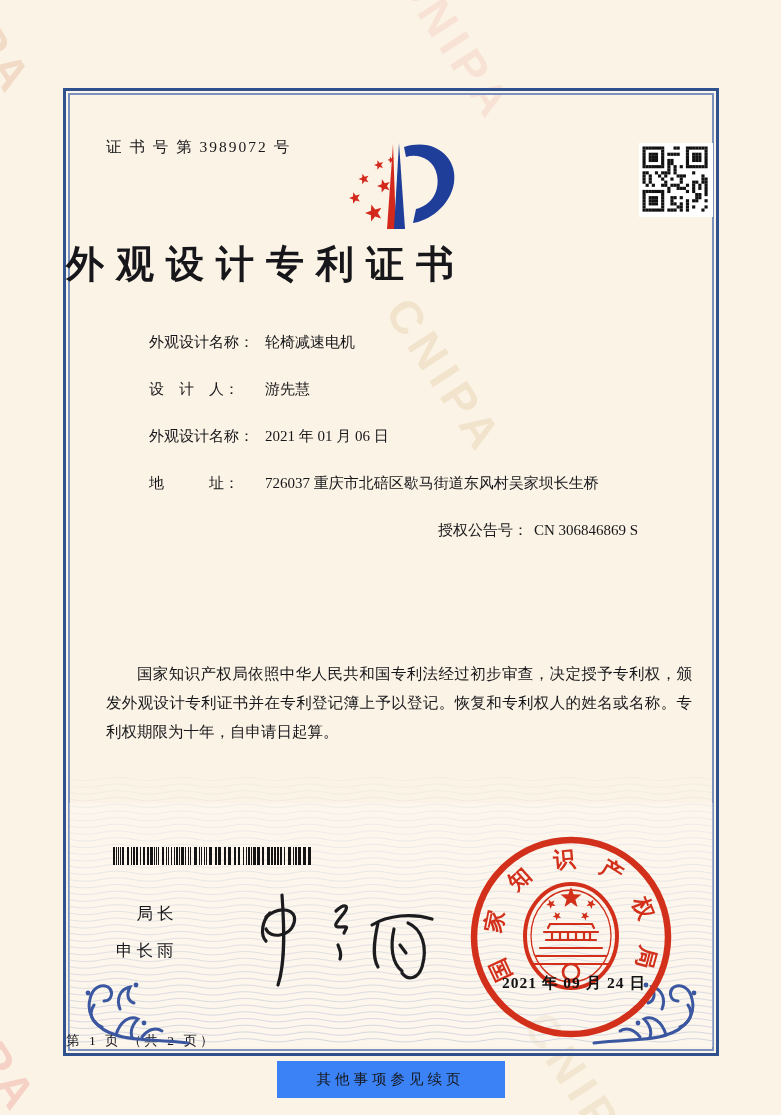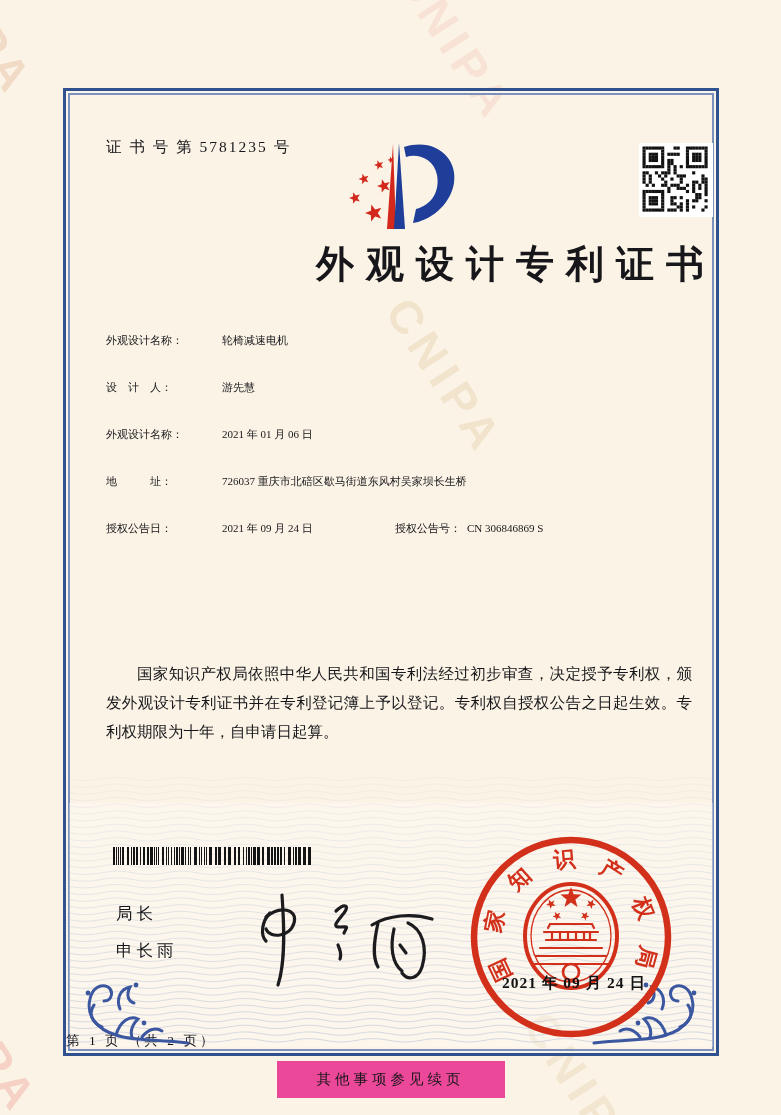--- a/index.html
+++ b/index.html
@@ -18,51 +18,51 @@
   .frame{
     position:absolute;left:63px;top:88px;width:650px;height:962px;
     border:3px solid #31508e;
     box-shadow:inset 0 0 0 2px #faf5ea, inset 0 0 0 4px #7c90bd;
     z-index:1;
   }
   .certno{position:absolute;left:40px;top:46px;font-size:15.5px;letter-spacing:2px;z-index:2;}
   .logo{position:absolute;left:262px;top:38px;width:160px;height:108px;z-index:2;}
   .qr{position:absolute;left:573px;top:52px;width:74px;height:74px;z-index:2;}
   .title{
-    position:absolute;left:0;top:148px;width:100%;text-align:right;
+    position:absolute;left:0;top:148px;width:100%;text-align:left;
     font-size:38px;font-weight:bold;letter-spacing:12px;z-index:2;
   }
   .fields{position:absolute;left:40px;top:242px;width:590px;z-index:2;}
-  .frow{height:47px;font-size:11px;position:relative;}
+  .frow{height:47px;font-size:15px;position:relative;margin-left:43px;}
   .flabel{display:inline-block;width:110px;}
   .fvalue{margin-left:6px;}
   .grant2{position:absolute;left:289px;top:0;}
   .paras{position:absolute;left:40px;top:568px;width:586px;font-size:15.5px;
     line-height:29px;text-align:justify;z-index:2;}
   .paras p{margin:0;text-indent:31px;}
   .barcode{position:absolute;left:47px;top:756px;width:204px;height:18px;z-index:2;}
-  .signer{position:absolute;left:50px;top:812px;font-size:16.5px;letter-spacing:4px;z-index:2;}
+  .signer{position:absolute;left:50px;top:812px;font-size:16.5px;letter-spacing:4px;z-index:2;text-align:right;}
   .signer div{margin-bottom:15px;}
   .signature{position:absolute;left:170px;top:782px;width:205px;height:120px;z-index:3;}
   .seal{position:absolute;left:400px;top:745px;width:210px;height:205px;z-index:3;}
   .sealdate{
     position:absolute;left:413px;top:882px;width:190px;text-align:center;
     font-size:15.5px;font-weight:bold;letter-spacing:1px;color:#121212;z-index:4;
   }
   .pageinfo{
     position:absolute;left:0;top:941px;width:100%;
     font-size:13.5px;letter-spacing:3px;z-index:2;
   }
   .waves{position:absolute;left:3px;top:682px;width:644px;height:274px;z-index:0;}
   .orn{position:absolute;top:888px;width:118px;height:70px;z-index:2;}
   .orn.l{left:6px;}
   .orn.r{right:6px;transform:scaleX(-1);}
   .contnote{
     position:absolute;left:50%;top:1061px;transform:translateX(-50%);
-    background:#ec4899;padding:9px 40px;font-size:14.5px;letter-spacing:4px;
+    background:#3b82f6;padding:9px 40px;font-size:14.5px;letter-spacing:4px;
     z-index:2;white-space:nowrap;
   }
 </style>
 </head>
 <body>
 
 <div class="page">
 
   <span class="wm" style="left:-50px;top:-70px;color:#eccab2;opacity:.6">CNIPA</span>
   <span class="wm" style="left:430px;top:-45px;color:#f2c3ba;opacity:.35">CNIPA</span>
@@ -110,21 +110,21 @@
         <path d="M0 220.4 q 16 3.4 32 0 t 32 0 t 32 0 t 32 0 t 32 0 t 32 0 t 32 0 t 32 0 t 32 0 t 32 0 t 32 0 t 32 0 t 32 0 t 32 0 t 32 0 t 32 0 t 32 0 t 32 0 t 32 0 t 32 0 t 32 0" fill="none" stroke="#aeb6d0" stroke-width="0.9" opacity="0.472"></path>
         <path d="M0 227.1 q 16 3.4 32 0 t 32 0 t 32 0 t 32 0 t 32 0 t 32 0 t 32 0 t 32 0 t 32 0 t 32 0 t 32 0 t 32 0 t 32 0 t 32 0 t 32 0 t 32 0 t 32 0 t 32 0 t 32 0 t 32 0 t 32 0" fill="none" stroke="#aeb6d0" stroke-width="0.9" opacity="0.483"></path>
         <path d="M0 233.8 q 16 3.4 32 0 t 32 0 t 32 0 t 32 0 t 32 0 t 32 0 t 32 0 t 32 0 t 32 0 t 32 0 t 32 0 t 32 0 t 32 0 t 32 0 t 32 0 t 32 0 t 32 0 t 32 0 t 32 0 t 32 0 t 32 0" fill="none" stroke="#aeb6d0" stroke-width="0.9" opacity="0.494"></path>
         <path d="M0 240.5 q 16 3.4 32 0 t 32 0 t 32 0 t 32 0 t 32 0 t 32 0 t 32 0 t 32 0 t 32 0 t 32 0 t 32 0 t 32 0 t 32 0 t 32 0 t 32 0 t 32 0 t 32 0 t 32 0 t 32 0 t 32 0 t 32 0" fill="none" stroke="#aeb6d0" stroke-width="0.9" opacity="0.505"></path>
         <path d="M0 247.20000000000002 q 16 3.4 32 0 t 32 0 t 32 0 t 32 0 t 32 0 t 32 0 t 32 0 t 32 0 t 32 0 t 32 0 t 32 0 t 32 0 t 32 0 t 32 0 t 32 0 t 32 0 t 32 0 t 32 0 t 32 0 t 32 0 t 32 0" fill="none" stroke="#aeb6d0" stroke-width="0.9" opacity="0.516"></path>
         <path d="M0 253.9 q 16 3.4 32 0 t 32 0 t 32 0 t 32 0 t 32 0 t 32 0 t 32 0 t 32 0 t 32 0 t 32 0 t 32 0 t 32 0 t 32 0 t 32 0 t 32 0 t 32 0 t 32 0 t 32 0 t 32 0 t 32 0 t 32 0" fill="none" stroke="#aeb6d0" stroke-width="0.9" opacity="0.527"></path>
         <path d="M0 260.6 q 16 3.4 32 0 t 32 0 t 32 0 t 32 0 t 32 0 t 32 0 t 32 0 t 32 0 t 32 0 t 32 0 t 32 0 t 32 0 t 32 0 t 32 0 t 32 0 t 32 0 t 32 0 t 32 0 t 32 0 t 32 0 t 32 0" fill="none" stroke="#aeb6d0" stroke-width="0.9" opacity="0.538"></path>
         <path d="M0 267.3 q 16 3.4 32 0 t 32 0 t 32 0 t 32 0 t 32 0 t 32 0 t 32 0 t 32 0 t 32 0 t 32 0 t 32 0 t 32 0 t 32 0 t 32 0 t 32 0 t 32 0 t 32 0 t 32 0 t 32 0 t 32 0 t 32 0" fill="none" stroke="#aeb6d0" stroke-width="0.9" opacity="0.549"></path>
       </svg>
 
-    <div class="certno">证 书 号 第 5781235 号</div>
+    <div class="certno">证 书 号 第 3989072 号</div>
 
     <svg class="logo" id="logo" viewBox="0 0 160 108">
         <polygon points="62.0,27.7 63.5,29.6 65.9,29.0 64.5,31.0 65.8,33.1 63.4,32.4 61.9,34.3 61.8,31.8 59.5,31.0 61.8,30.1" fill="#d3291d"></polygon>
         <polygon points="49.5,31.2 51.7,34.0 55.1,33.1 53.1,36.0 55.0,39.0 51.6,38.0 49.4,40.7 49.3,37.2 46.0,35.9 49.3,34.7" fill="#d3291d"></polygon>
         <polygon points="34.4,44.7 36.7,47.8 40.5,46.8 38.3,50.0 40.4,53.3 36.7,52.2 34.2,55.2 34.1,51.3 30.5,49.9 34.2,48.6" fill="#d3291d"></polygon>
         <polygon points="53.9,50.3 56.9,54.2 61.7,53.0 58.9,57.0 61.6,61.2 56.9,59.8 53.7,63.6 53.6,58.7 49.0,56.9 53.6,55.2" fill="#d3291d"></polygon>
         <polygon points="25.2,63.3 27.8,66.6 31.9,65.5 29.5,69.0 31.8,72.6 27.7,71.4 25.1,74.7 24.9,70.5 21.0,68.9 25.0,67.5" fill="#d3291d"></polygon>
         <polygon points="43.3,75.4 47.2,80.4 53.4,78.8 49.8,84.1 53.2,89.4 47.1,87.6 43.1,92.5 42.9,86.2 37.0,83.9 43.0,81.7" fill="#d3291d"></polygon>
         <polygon points="65,15 59,100 68,100" fill="#d3291d"></polygon>
         <polygon points="71,14 66,100 77,100" fill="#1e3e99"></polygon>
@@ -339,27 +339,26 @@
       <div class="frow">
         <span class="flabel">设　计　人：</span><span class="fvalue">游先慧</span>
       </div>
       <div class="frow">
         <span class="flabel">外观设计名称：</span><span class="fvalue">2021 年 01 月 06 日</span>
       </div>
       <div class="frow">
         <span class="flabel">地　　　址：</span><span class="fvalue">726037 重庆市北碚区歇马街道东风村吴家坝长生桥</span>
       </div>
       <div class="frow">
-        <span><span class="flabel">授权公告日：</span><span class="fvalue">2021 年 09 月 24 日</span></span>
         <span class="grant2"><span>授权公告号：</span><span class="fvalue">CN 306846869 S</span></span>
       </div>
     </div>
 
     <div class="paras">
-      <p>国家知识产权局依照中华人民共和国专利法经过初步审查，决定授予专利权，颁发外观设计专利证书并在专利登记簿上予以登记。专利权自授权公告之日起生效。专利权期限为十年，自申请日起算。</p>
+      <p>国家知识产权局依照中华人民共和国专利法经过初步审查，决定授予专利权，颁发外观设计专利证书并在专利登记簿上予以登记。恢复和专利权人的姓名或名称。专利权期限为十年，自申请日起算。</p>
     </div>
 
     <svg class="barcode" id="barcode" viewBox="0 0 204 18">
         <rect x="0" y="0" width="2" height="18" fill="#141414"></rect>
         <rect x="3" y="0" width="1" height="18" fill="#141414"></rect>
         <rect x="5" y="0" width="1" height="18" fill="#141414"></rect>
         <rect x="7" y="0" width="1" height="18" fill="#141414"></rect>
         <rect x="9" y="0" width="2" height="18" fill="#141414"></rect>
         <rect x="14" y="0" width="2" height="18" fill="#141414"></rect>
         <rect x="18" y="0" width="1" height="18" fill="#141414"></rect>

